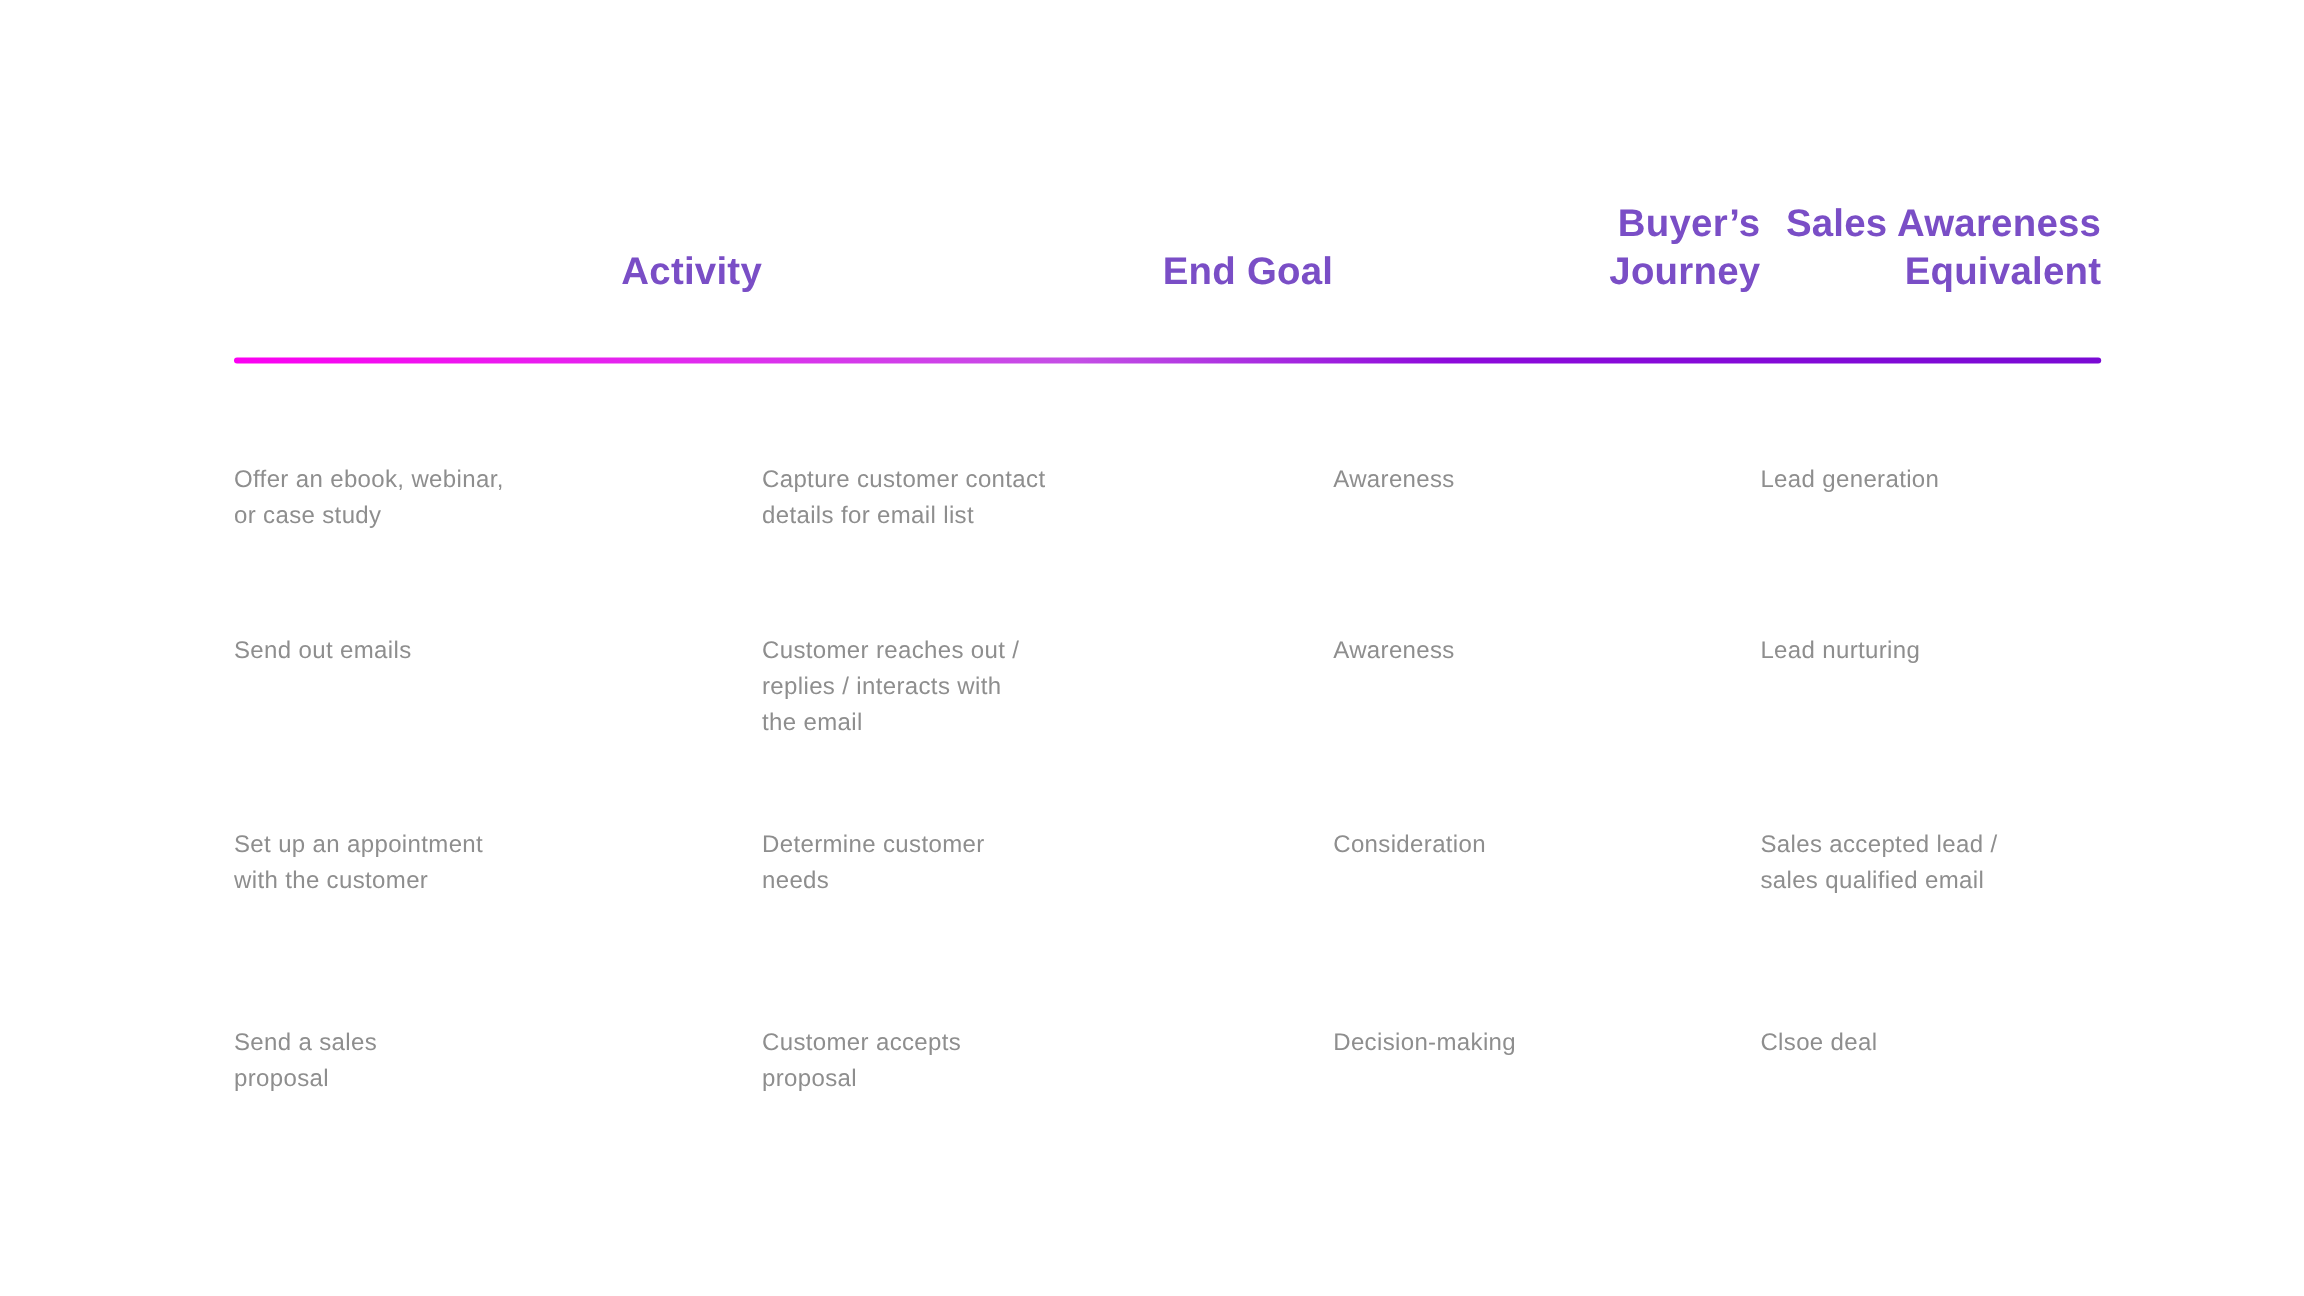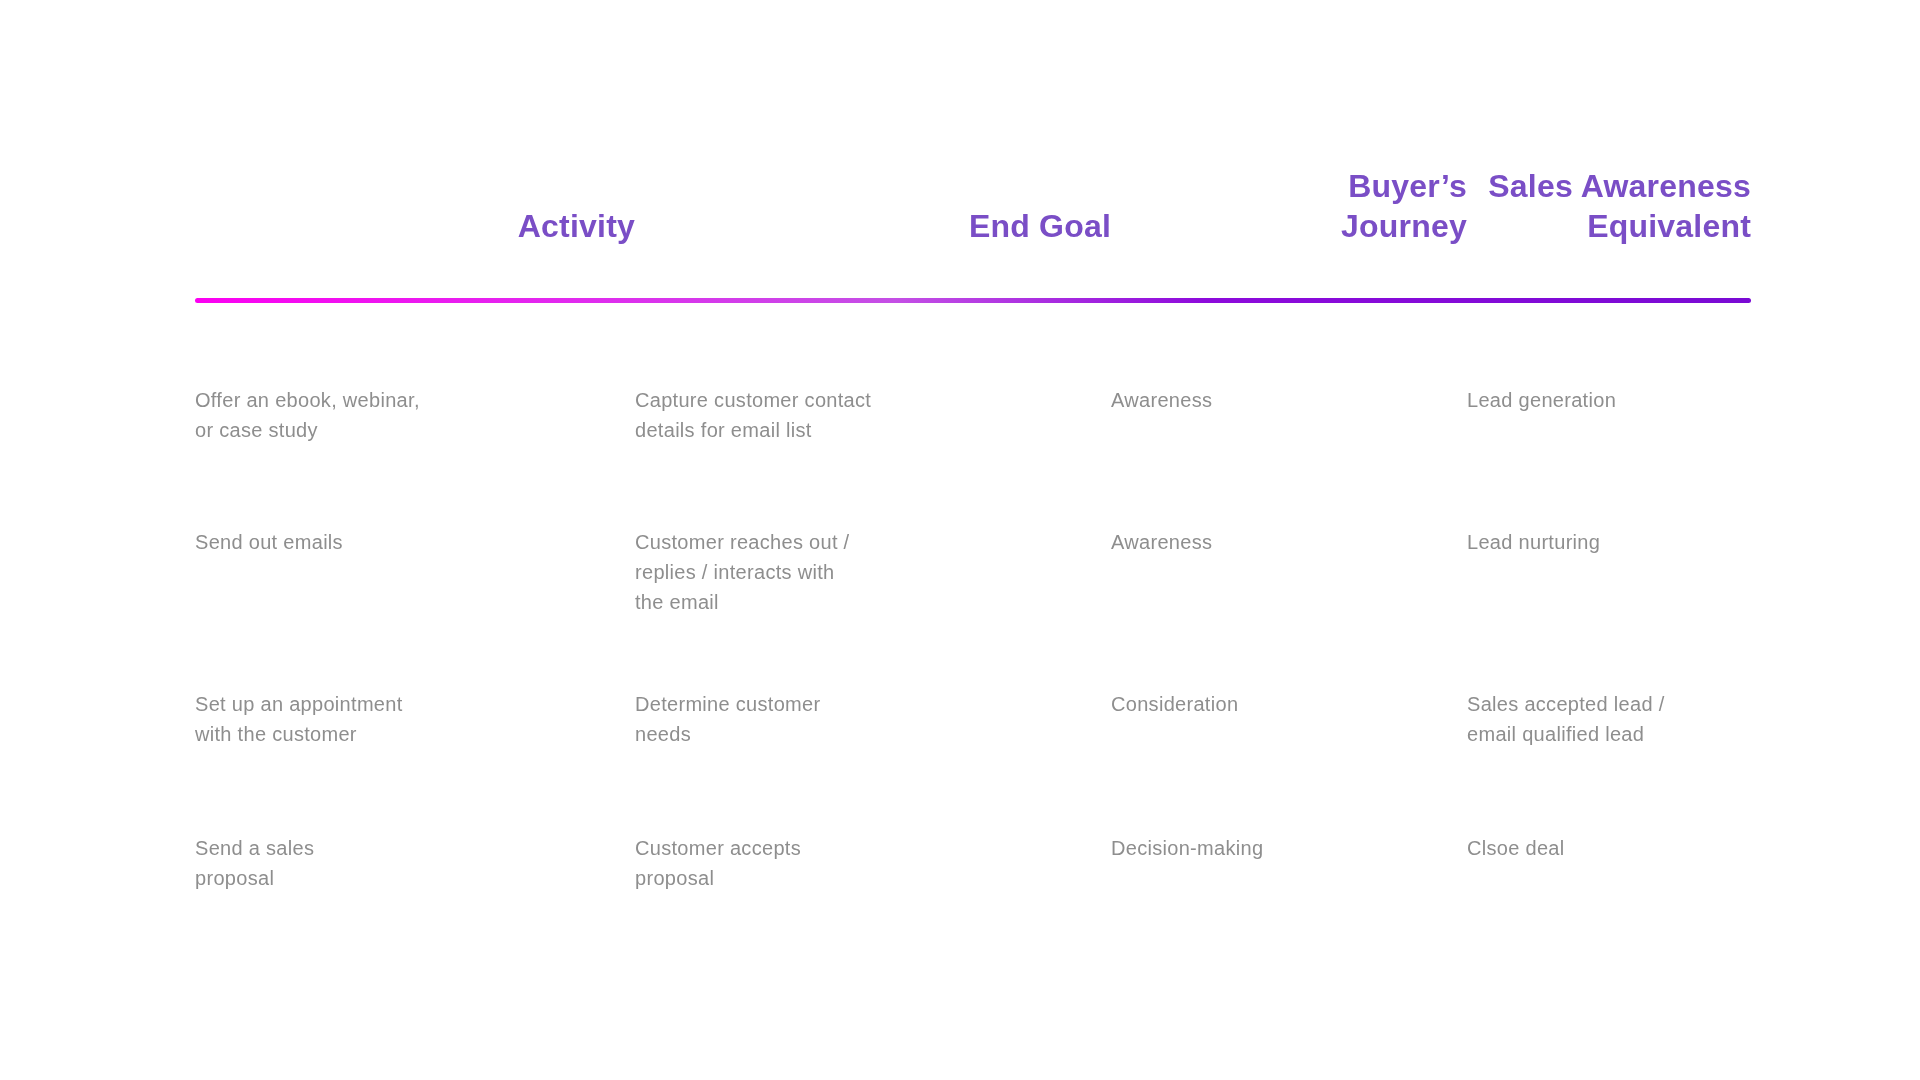--- a/index.html
+++ b/index.html
@@ -50,21 +50,21 @@
     font-size: 20px;
     line-height: 30px;
     font-weight: 400;
     white-space: pre-line;
     letter-spacing: 0.3px;
     padding-right: 20px;
   }
   .row-1 { margin-top: 82px; }
   .row-2 { margin-top: 82px; }
   .row-3 { margin-top: 72px; }
-  .row-4 { margin-top: 84px; }
+  .row-4 { margin-top: 105px; }
 </style>
 </head>
 <body>
 
 <div class="table-wrap">
 
   <div class="grid-row header-row">
     <div class="header-cell">Activity</div>
     <div class="header-cell">End Goal</div>
     <div class="header-cell">Buyer’s
@@ -93,21 +93,21 @@
     <div class="body-cell">Lead nurturing</div>
   </div>
 
   <div class="grid-row row-3">
     <div class="body-cell">Set up an appointment
 with the customer</div>
     <div class="body-cell">Determine customer
 needs</div>
     <div class="body-cell">Consideration</div>
     <div class="body-cell">Sales accepted lead /
-email qualified lead</div>
+sales qualified email</div>
   </div>
 
   <div class="grid-row row-4">
     <div class="body-cell">Send a sales
 proposal</div>
     <div class="body-cell">Customer accepts
 proposal</div>
     <div class="body-cell">Decision-making</div>
     <div class="body-cell">Clsoe deal</div>
   </div>

